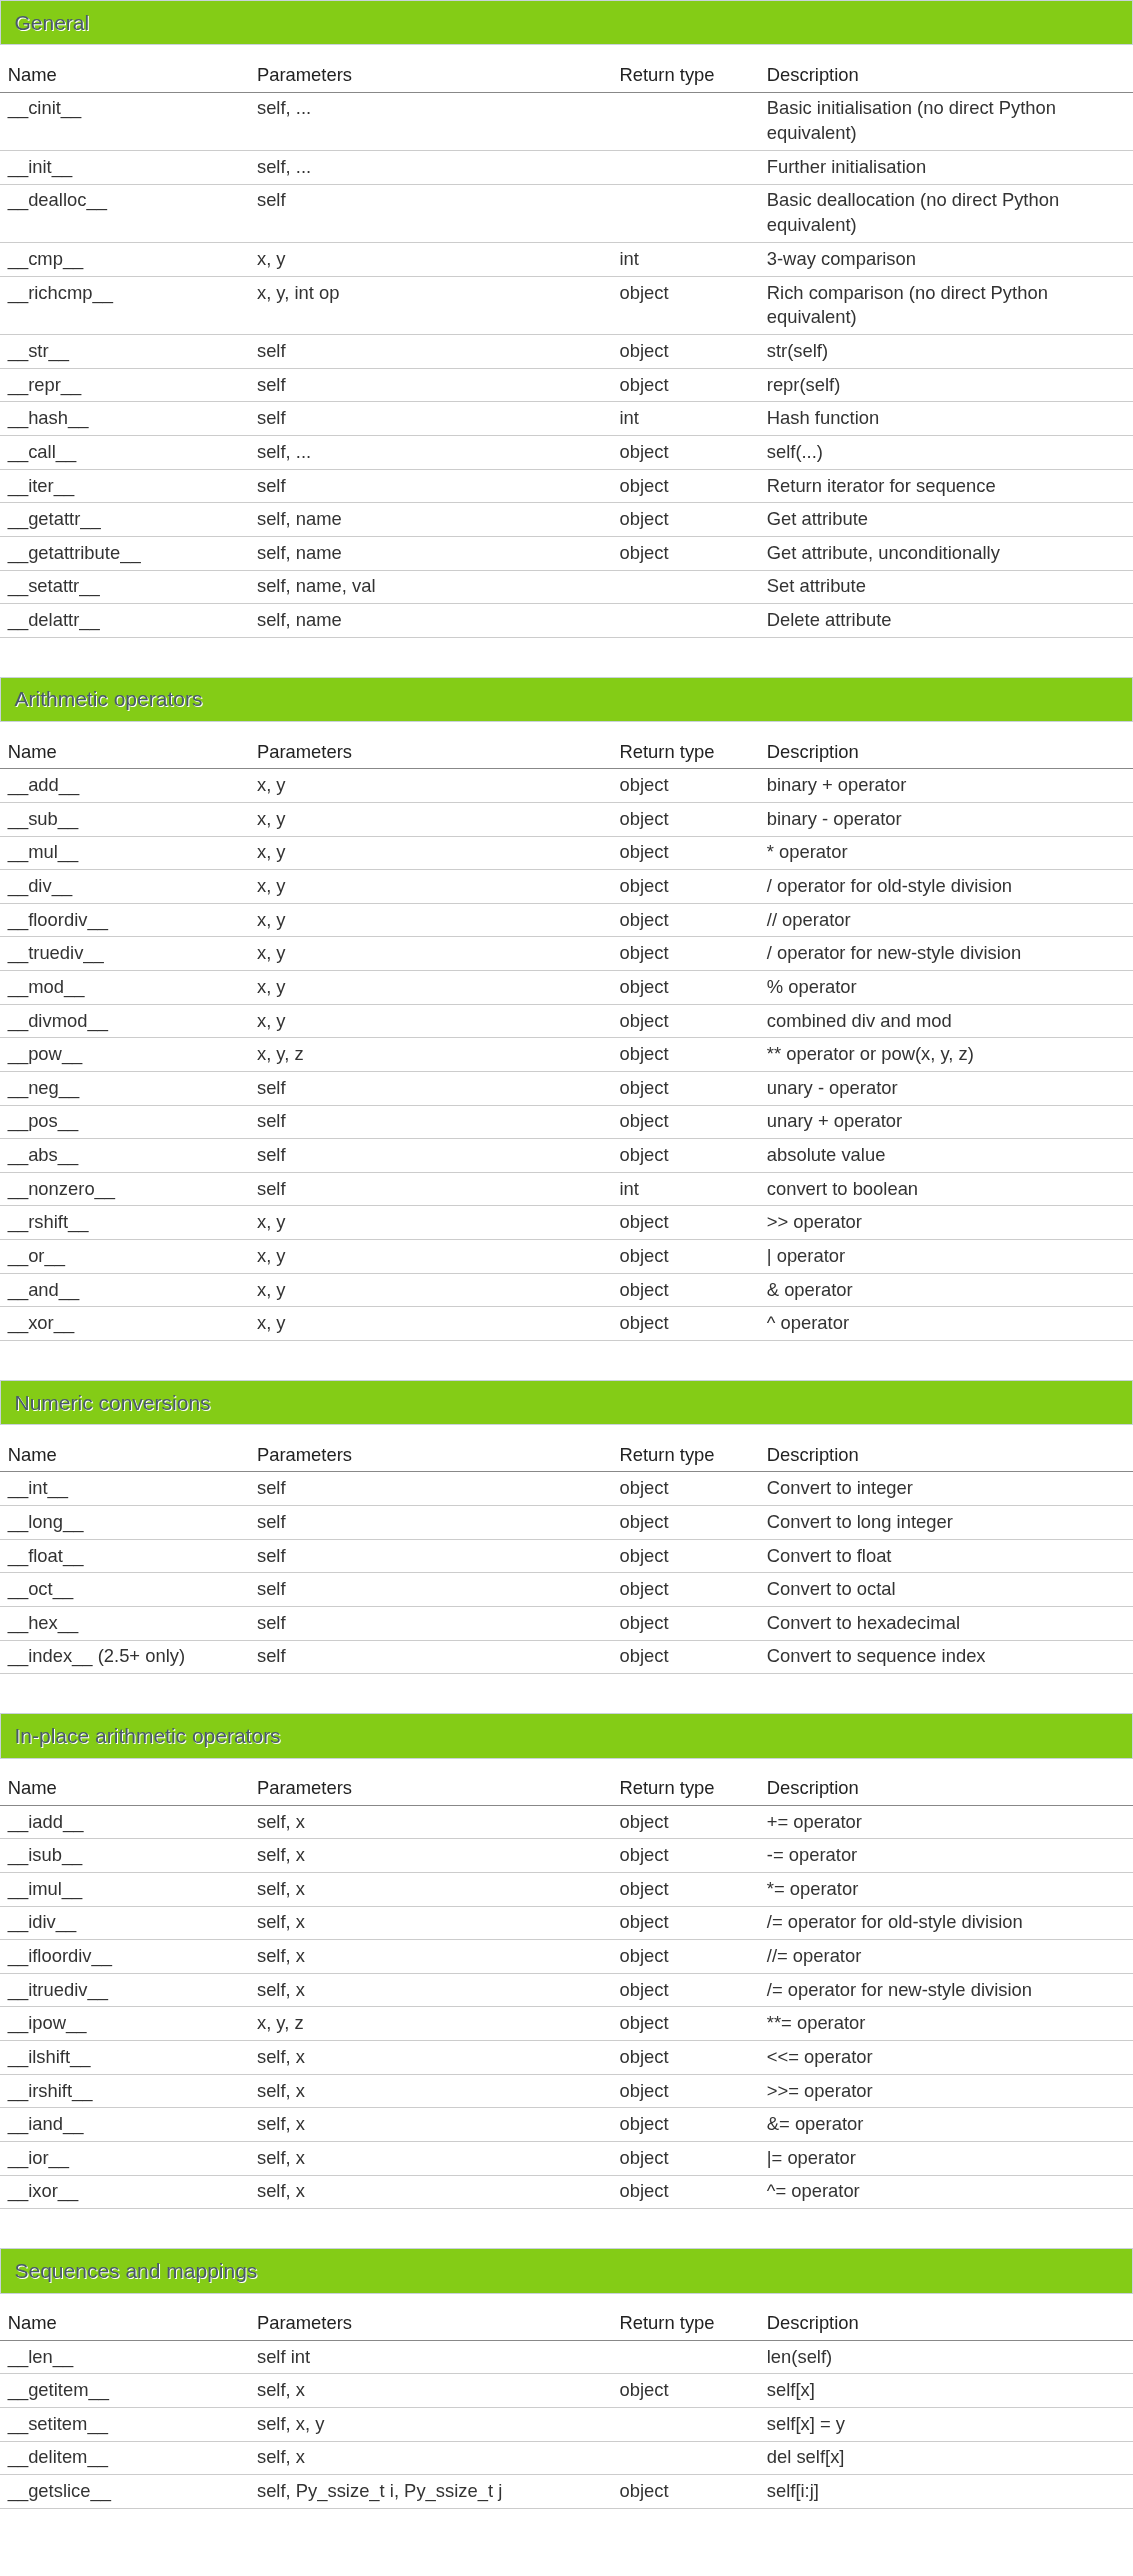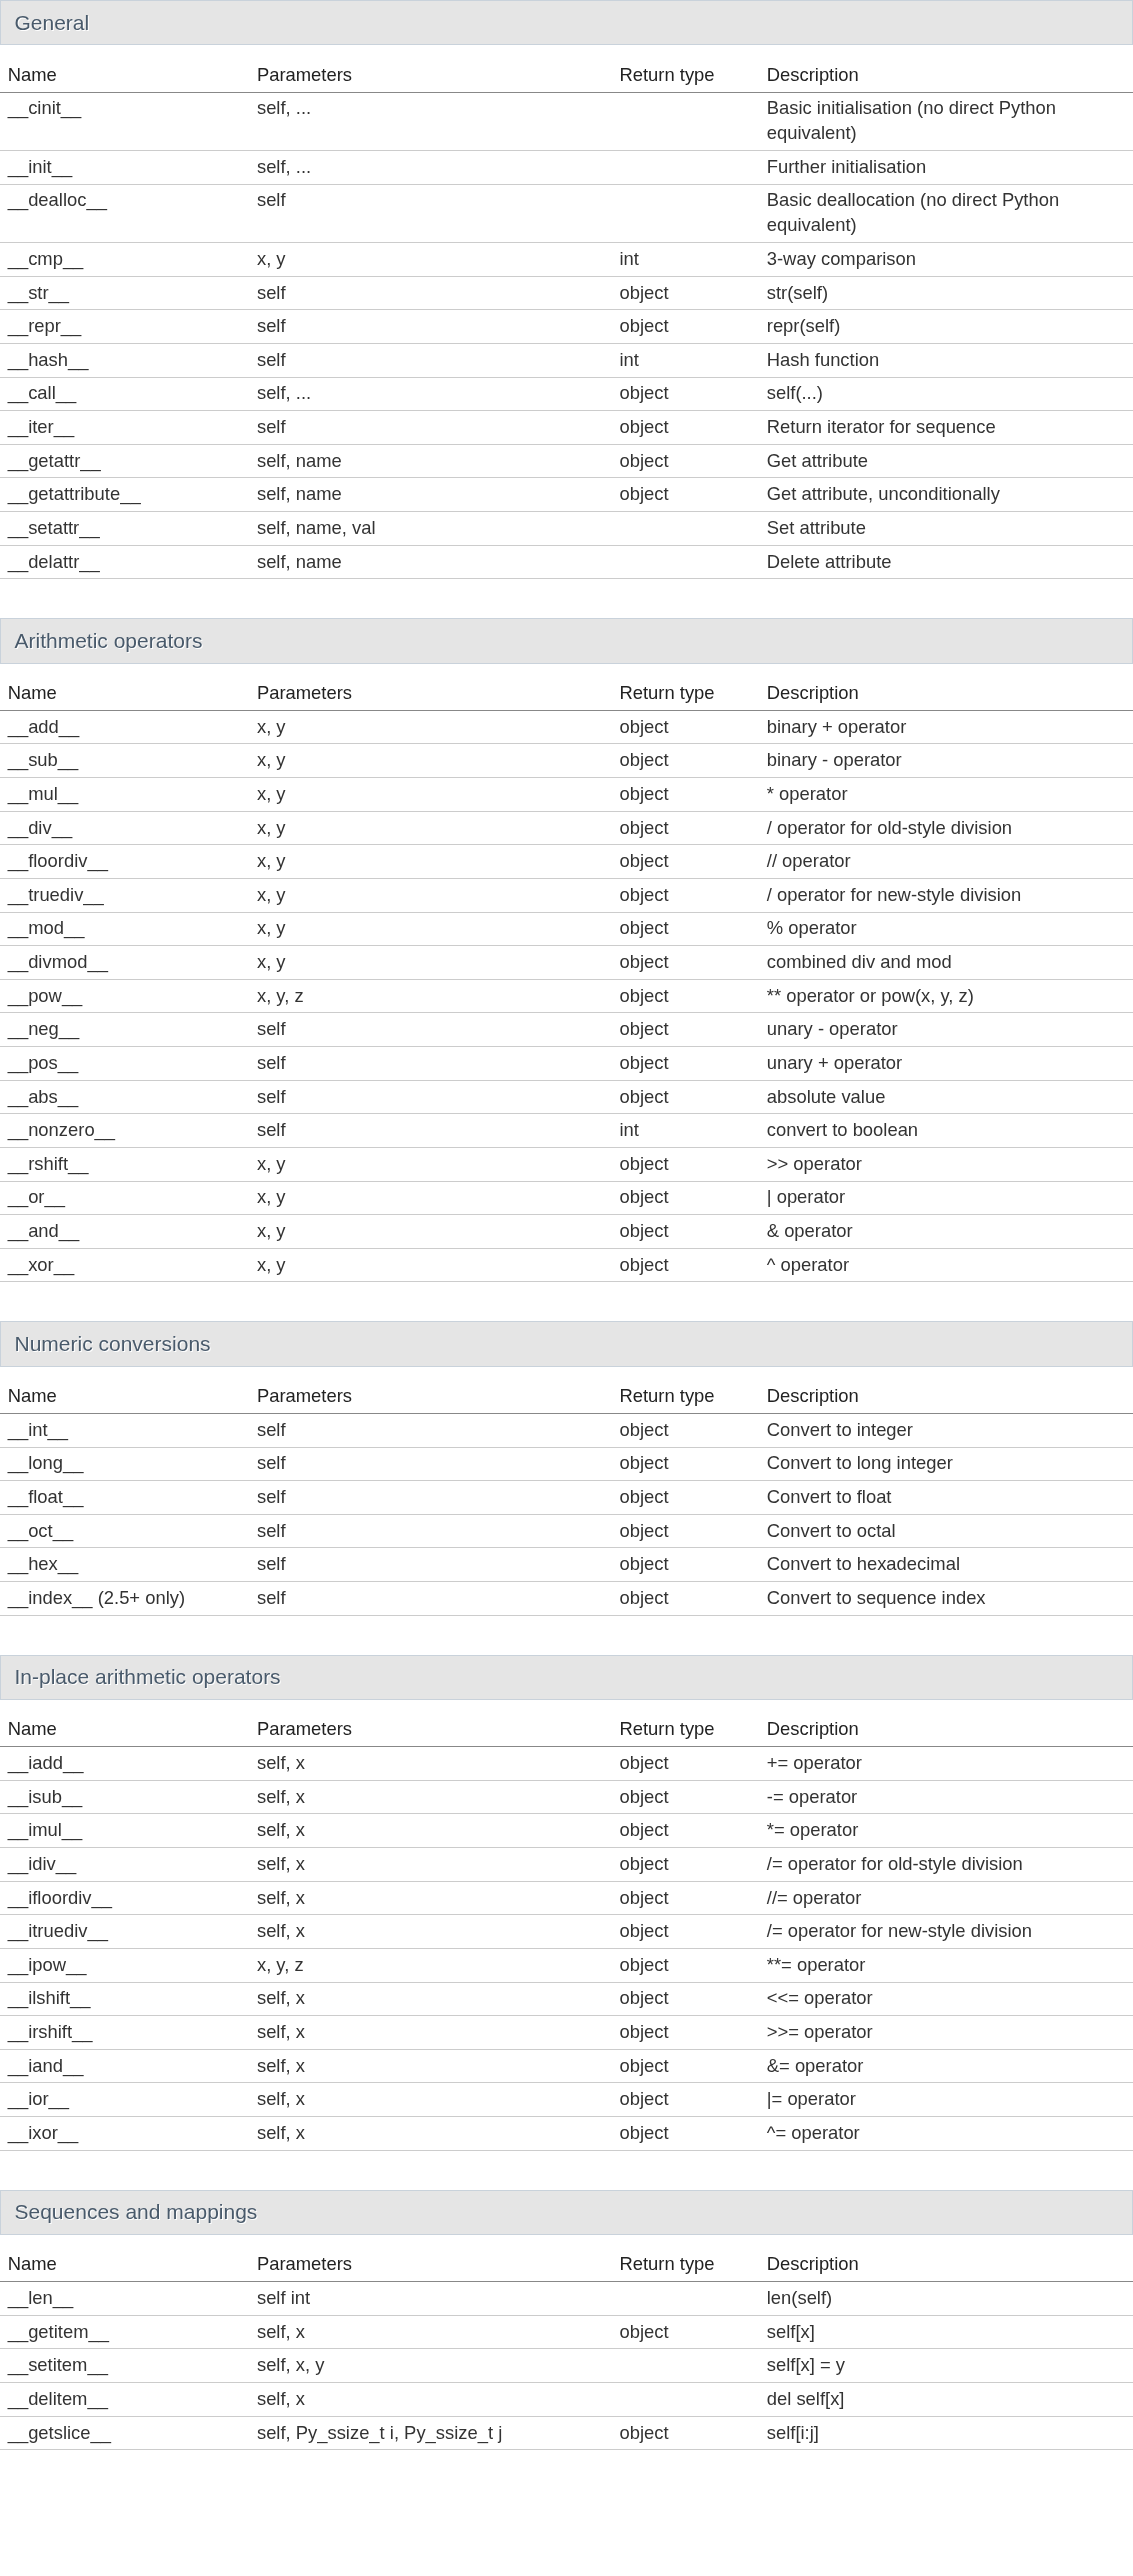--- a/index.html
+++ b/index.html
@@ -5,21 +5,21 @@
   body {
     font-family: Arial, Helvetica, sans-serif;
     font-size: 19.4px;
     color: #333;
     max-width: 1133px;
     margin: 0;
     padding: 0;
     background: #fff;
   }
   .section-header {
-    background: #e5e5e5;
+    background: #84cc16;
     border: 1px solid #c9d2db;
     padding: 9.7px 13.5px;
     font-size: 21px;
     color: #495a6b;
     text-shadow: 1px 1px 0 #fff;
     margin-top: 39px;
     margin-bottom: 13.5px;
   }
   .section-header:first-child { margin-top: 0; }
   table {
@@ -84,20 +84,26 @@
           <td></td>
           <td>Basic deallocation (no direct Python equivalent)</td>
         </tr>
         <tr>
           <td>__cmp__</td>
           <td>x, y</td>
           <td>int</td>
           <td>3-way comparison</td>
         </tr>
         <tr>
+          <td>__richcmp__</td>
+          <td>x, y, int op</td>
+          <td>object</td>
+          <td>Rich comparison (no direct Python equivalent)</td>
+        </tr>
+        <tr>
           <td>__str__</td>
           <td>self</td>
           <td>object</td>
           <td>str(self)</td>
         </tr>
         <tr>
           <td>__repr__</td>
           <td>self</td>
           <td>object</td>
           <td>repr(self)</td>

